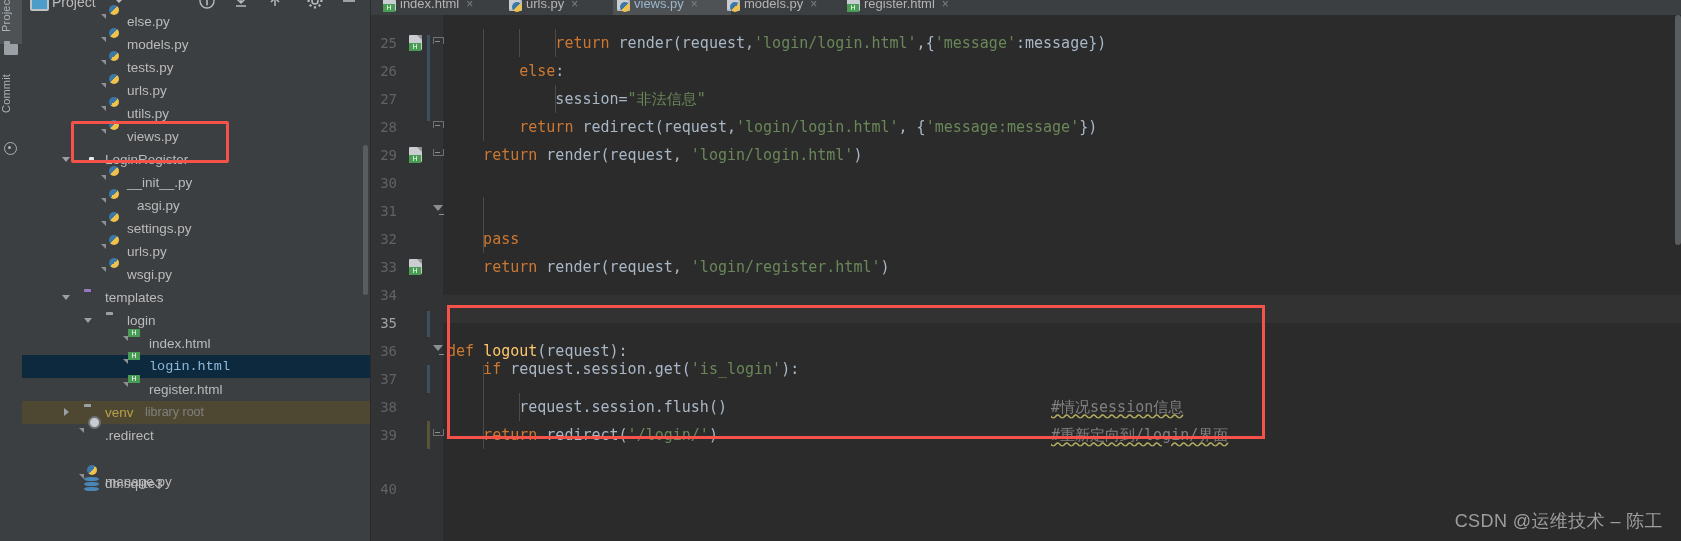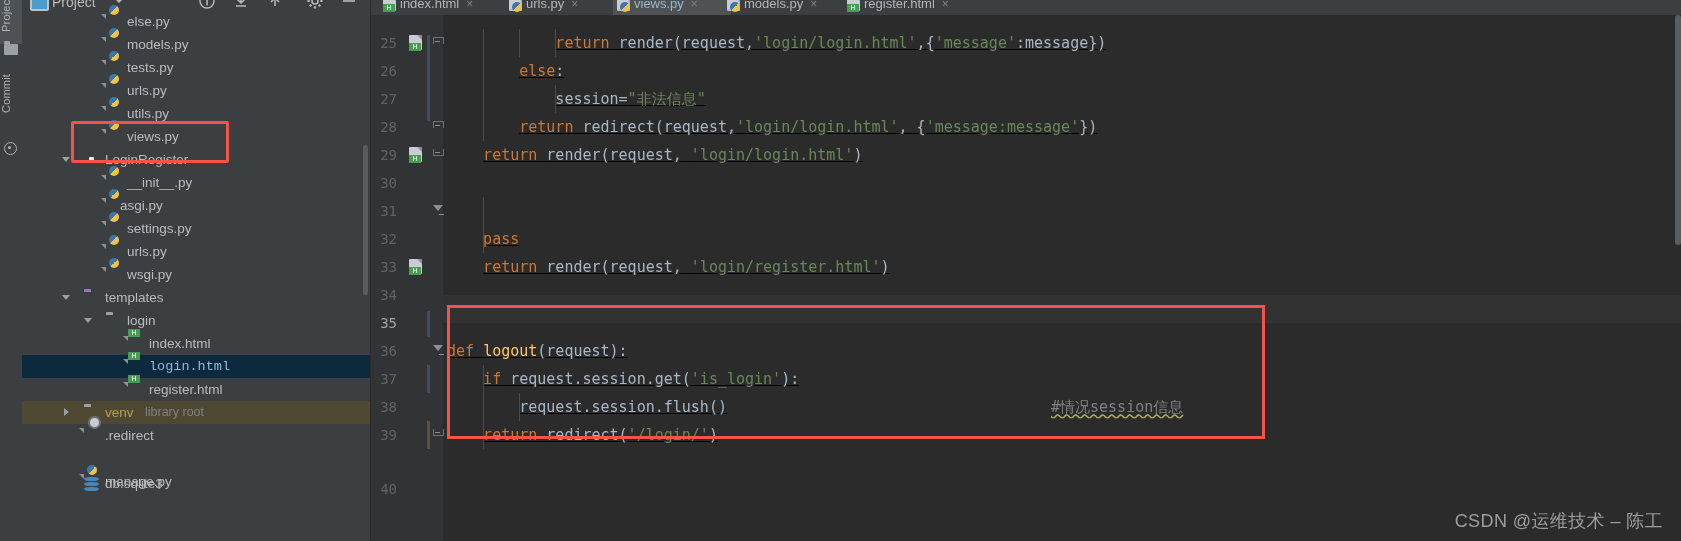--- a/index.html
+++ b/index.html
@@ -213,21 +213,21 @@
   .ibar { position: absolute; width: 3px; background: #3b5162; }
   .ibar.brown { background: #5a5336; }
 
   .code-area {
     position: absolute; left: 72px; top: 15px; width: 1238px; height: 526px;
     overflow: hidden;
   }
   .cline {
     position: absolute; left: 0; height: 28px; line-height: 28px;
     font-family: "DejaVu Sans Mono", monospace;
-    font-size: 15px; white-space: pre; text-decoration: underline;
+    font-size: 15px; white-space: pre;
   }
   .cur-line-bg {
     position: absolute; left: 0; width: 1238px; height: 28px; background: #323232;
   }
   .kw   { color: #cc7832; }
   .fn   { color: #ffc66d; }
   .str  { color: #6a8759; }
   .pl   { color: #a9b7c6; }
   .com  { color: #808080; }
 
@@ -342,21 +342,21 @@
           </span>
           <span class="ficon" style="left: 62px;"><span class="mod"></span></span>
           <span class="label" style="left: 83px;">LoginRegister</span>
         </div>
         <div class="row" style="top: 161px; position: absolute; width: 348px;">
           <span class="ficon" style="left: 84px;"><span class="py"></span></span>
           <span class="label" style="left: 105px;">__init__.py</span>
         </div>
         <div class="row" style="top: 184px; position: absolute; width: 348px;">
           <span class="ficon" style="left: 84px;"><span class="py"></span></span>
-          <span class="label" style="left: 98px;">asgi.py</span>
+          <span class="label" style="left: 115px;">asgi.py</span>
         </div>
         <div class="row" style="top: 207px; position: absolute; width: 348px;">
           <span class="ficon" style="left: 84px;"><span class="py"></span></span>
           <span class="label" style="left: 105px;">settings.py</span>
         </div>
         <div class="row" style="top: 230px; position: absolute; width: 348px;">
           <span class="ficon" style="left: 84px;"><span class="py"></span></span>
           <span class="label" style="left: 105px;">urls.py</span>
         </div>
         <div class="row" style="top: 253px; position: absolute; width: 348px;">
@@ -470,24 +470,25 @@
         <div class="cline" style="top: 70px; left: 112.36px;"><span class="pl">session=</span><span class="str">"非法信息"</span></div>
         <div class="cline" style="top: 98px; left: 76.24px;"><span class="kw">return </span><span class="pl">redirect(request,</span><span class="str">'login/login.html'</span><span class="pl">, {</span><span class="str">'message:message'</span><span class="pl">})</span></div>
         <div class="cline" style="top: 126px; left: 40.12px;"><span class="kw">return </span><span class="pl">render(request, </span><span class="str">'login/login.html'</span><span class="pl">)</span></div>
         <div class="cline" style="top: 154px; left: 4px;"></div>
         <div class="cline" style="top: 210px; left: 40.12px;"><span class="kw">pass</span></div>
         <div class="cline" style="top: 238px; left: 40.12px;"><span class="kw">return </span><span class="pl">render(request, </span><span class="str">'login/register.html'</span><span class="pl">)</span></div>
         <div class="cline" style="top: 266px; left: 4px;"></div>
         <div class="cur-line-bg" style="top: 280px;"></div>
         <div class="cline" style="top: 294px; left: 4px;"></div>
         <div class="cline" style="top: 322px; left: 4px;"><span class="kw">def </span><span class="fn">logout</span><span class="pl">(request):</span></div>
-        <div class="cline" style="top: 350px; left: 40.12px;"><span class="kw">if </span><span class="pl">request.session.get(</span><span class="str">'is_login'</span><span class="pl">):</span></div>
+        <div class="cline" style="top: 340px; left: 40.12px;"><span class="kw">if </span><span class="pl">request.session.get(</span><span class="str">'is_login'</span><span class="pl">):</span></div>
         <div class="cline" style="top: 378px; left: 76.24px;"><span class="pl">request.session.flush()</span></div>
         <div class="cline com" style="top: 378px; left: 608px; text-decoration: underline wavy rgb(179, 174, 96);">#情况session信息</div>
         <div class="cline" style="top: 406px; left: 40.12px;"><span class="kw">return </span><span class="pl">redirect(</span><span class="str">'/login/'</span><span class="pl">)</span></div>
+        <div class="cline com" style="top: 406px; left: 608px; text-decoration: underline wavy rgb(179, 174, 96);">#重新定向到/login/界面</div>
         <div class="cline" style="top: 434px; left: 4px;"></div>
         <div class="indent-guide" style="left: 40px; top: 14px; height: 112px;"></div>
         <div class="indent-guide" style="left: 76px; top: 14px; height: 28px;"></div>
         <div class="indent-guide" style="left: 112px; top: 14px; height: 28px;"></div>
         <div class="indent-guide" style="left: 112px; top: 70px; height: 28px;"></div>
         <div class="indent-guide" style="left: 40px; top: 182px; height: 56px;"></div>
         <div class="indent-guide" style="left: 40px; top: 350px; height: 84px;"></div>
         <div class="indent-guide" style="left: 76px; top: 378px; height: 28px;"></div>
       </div>
 

